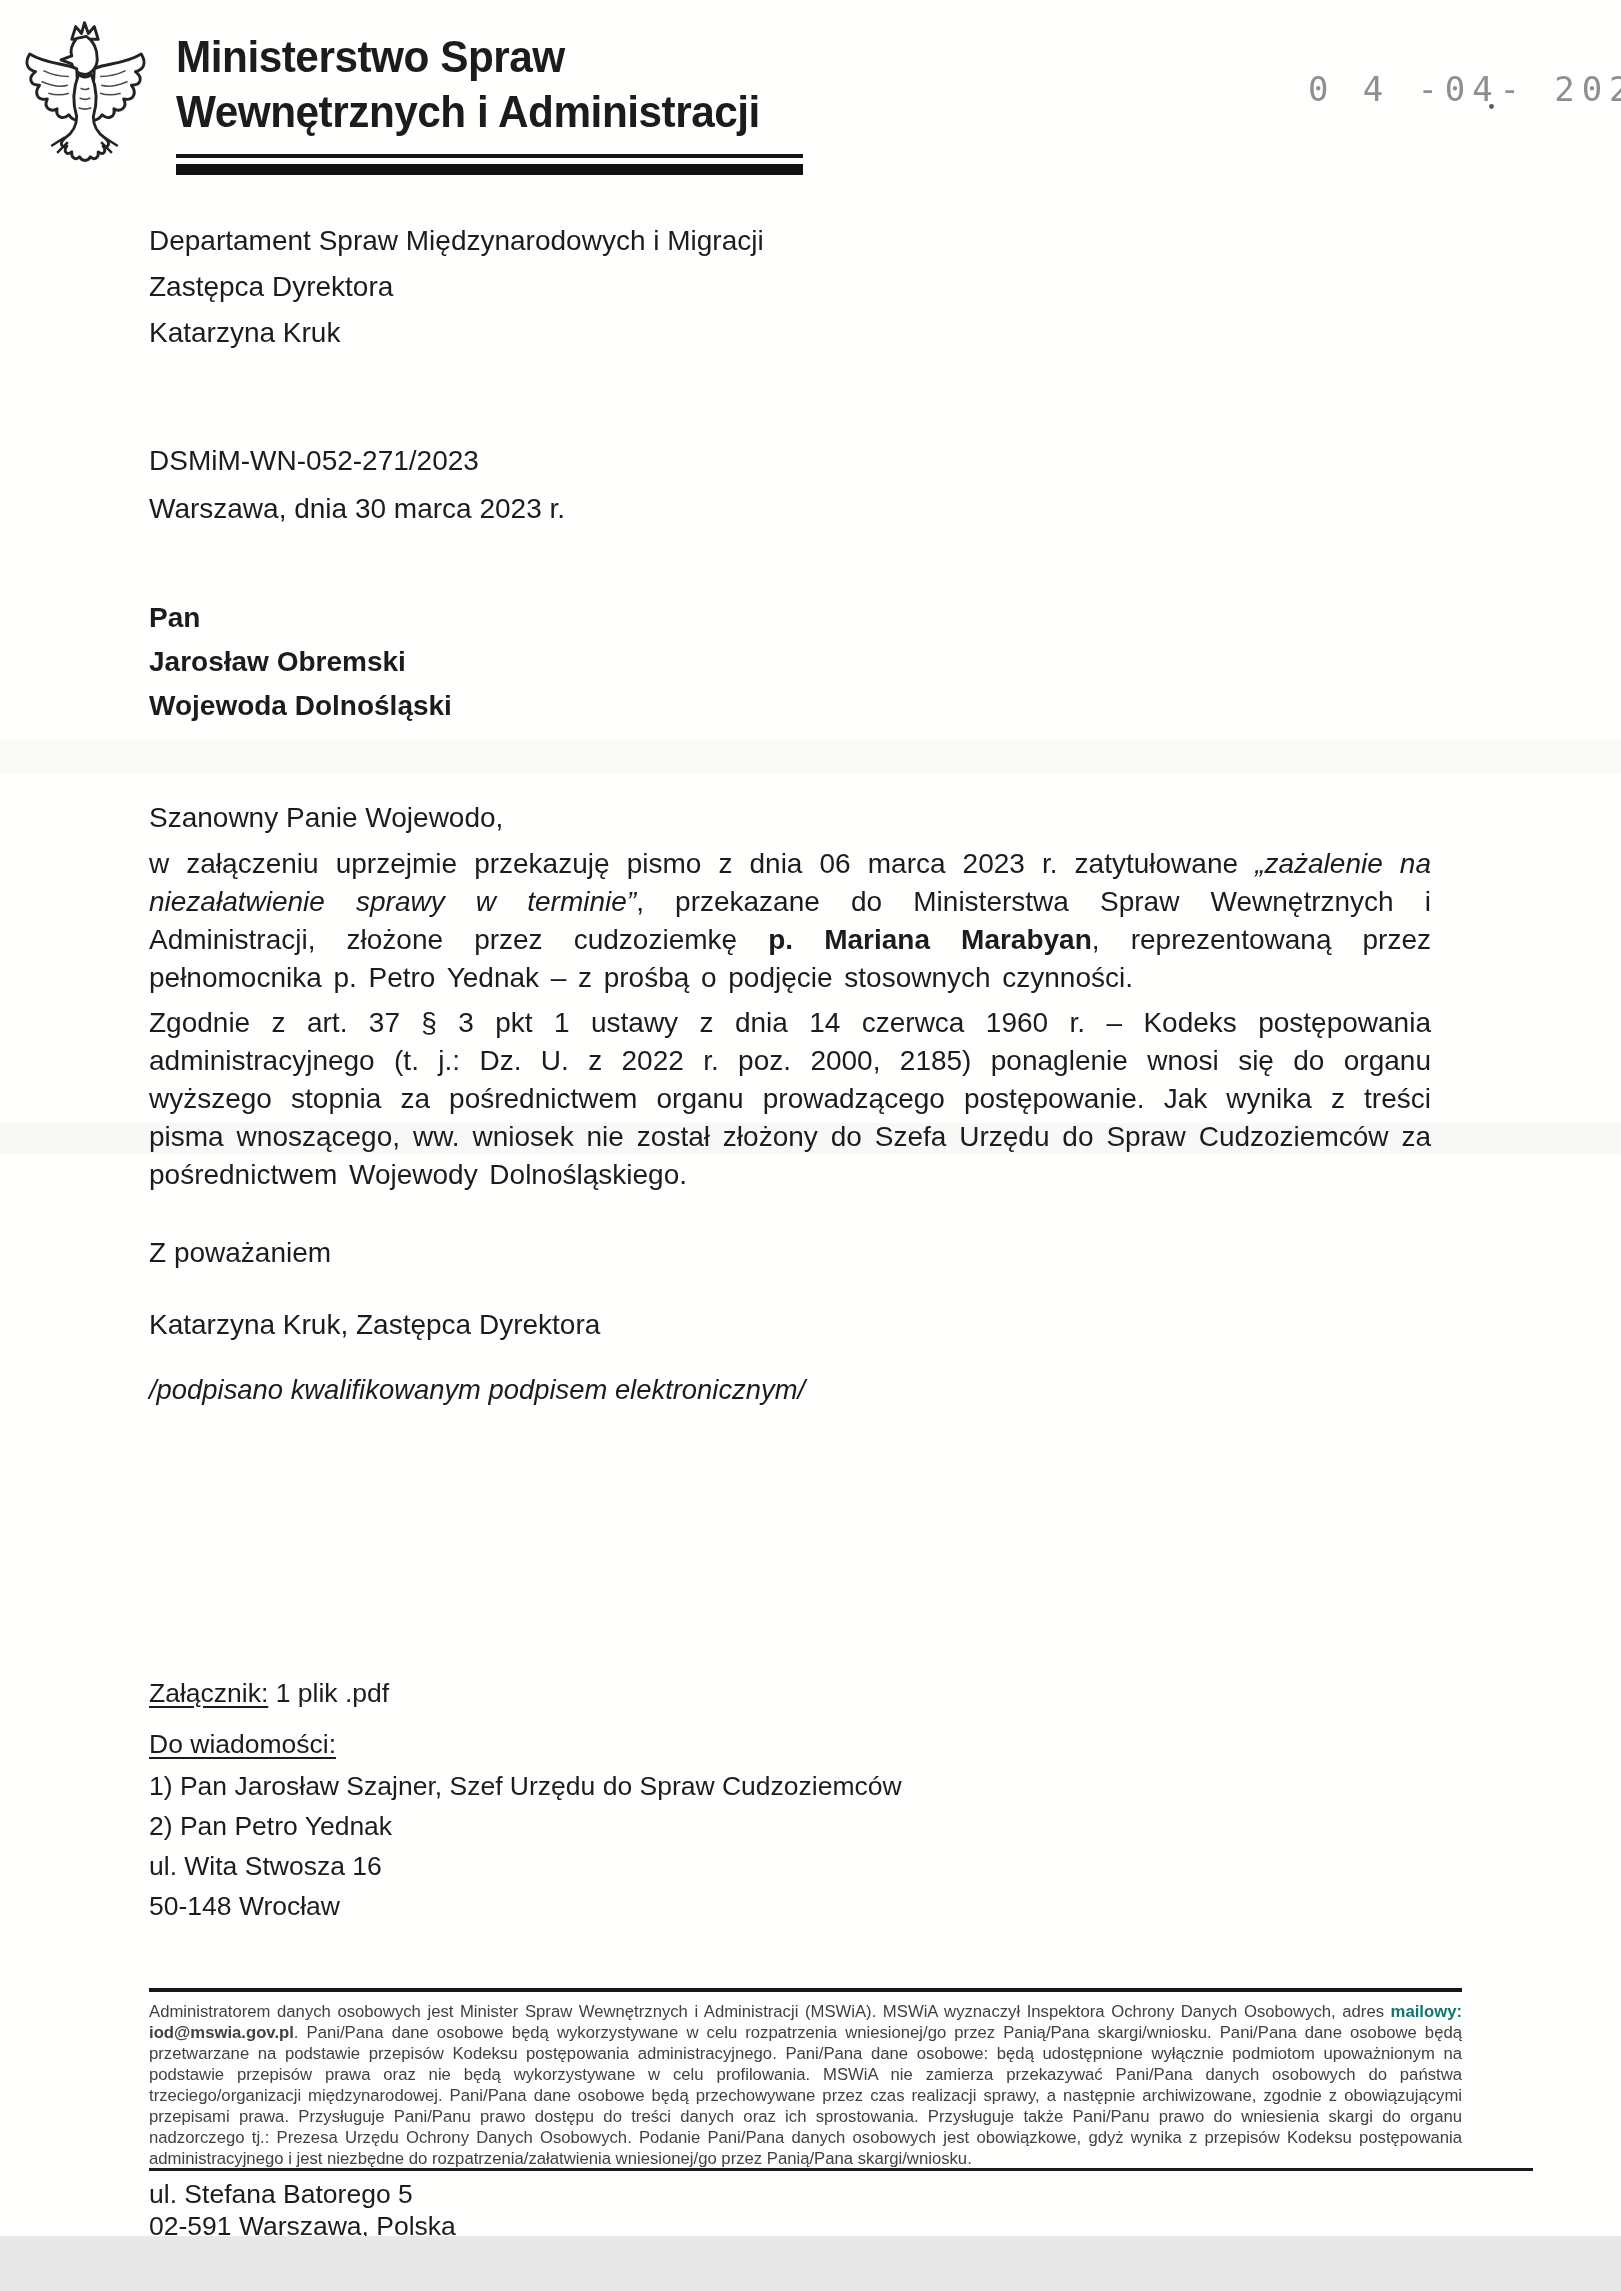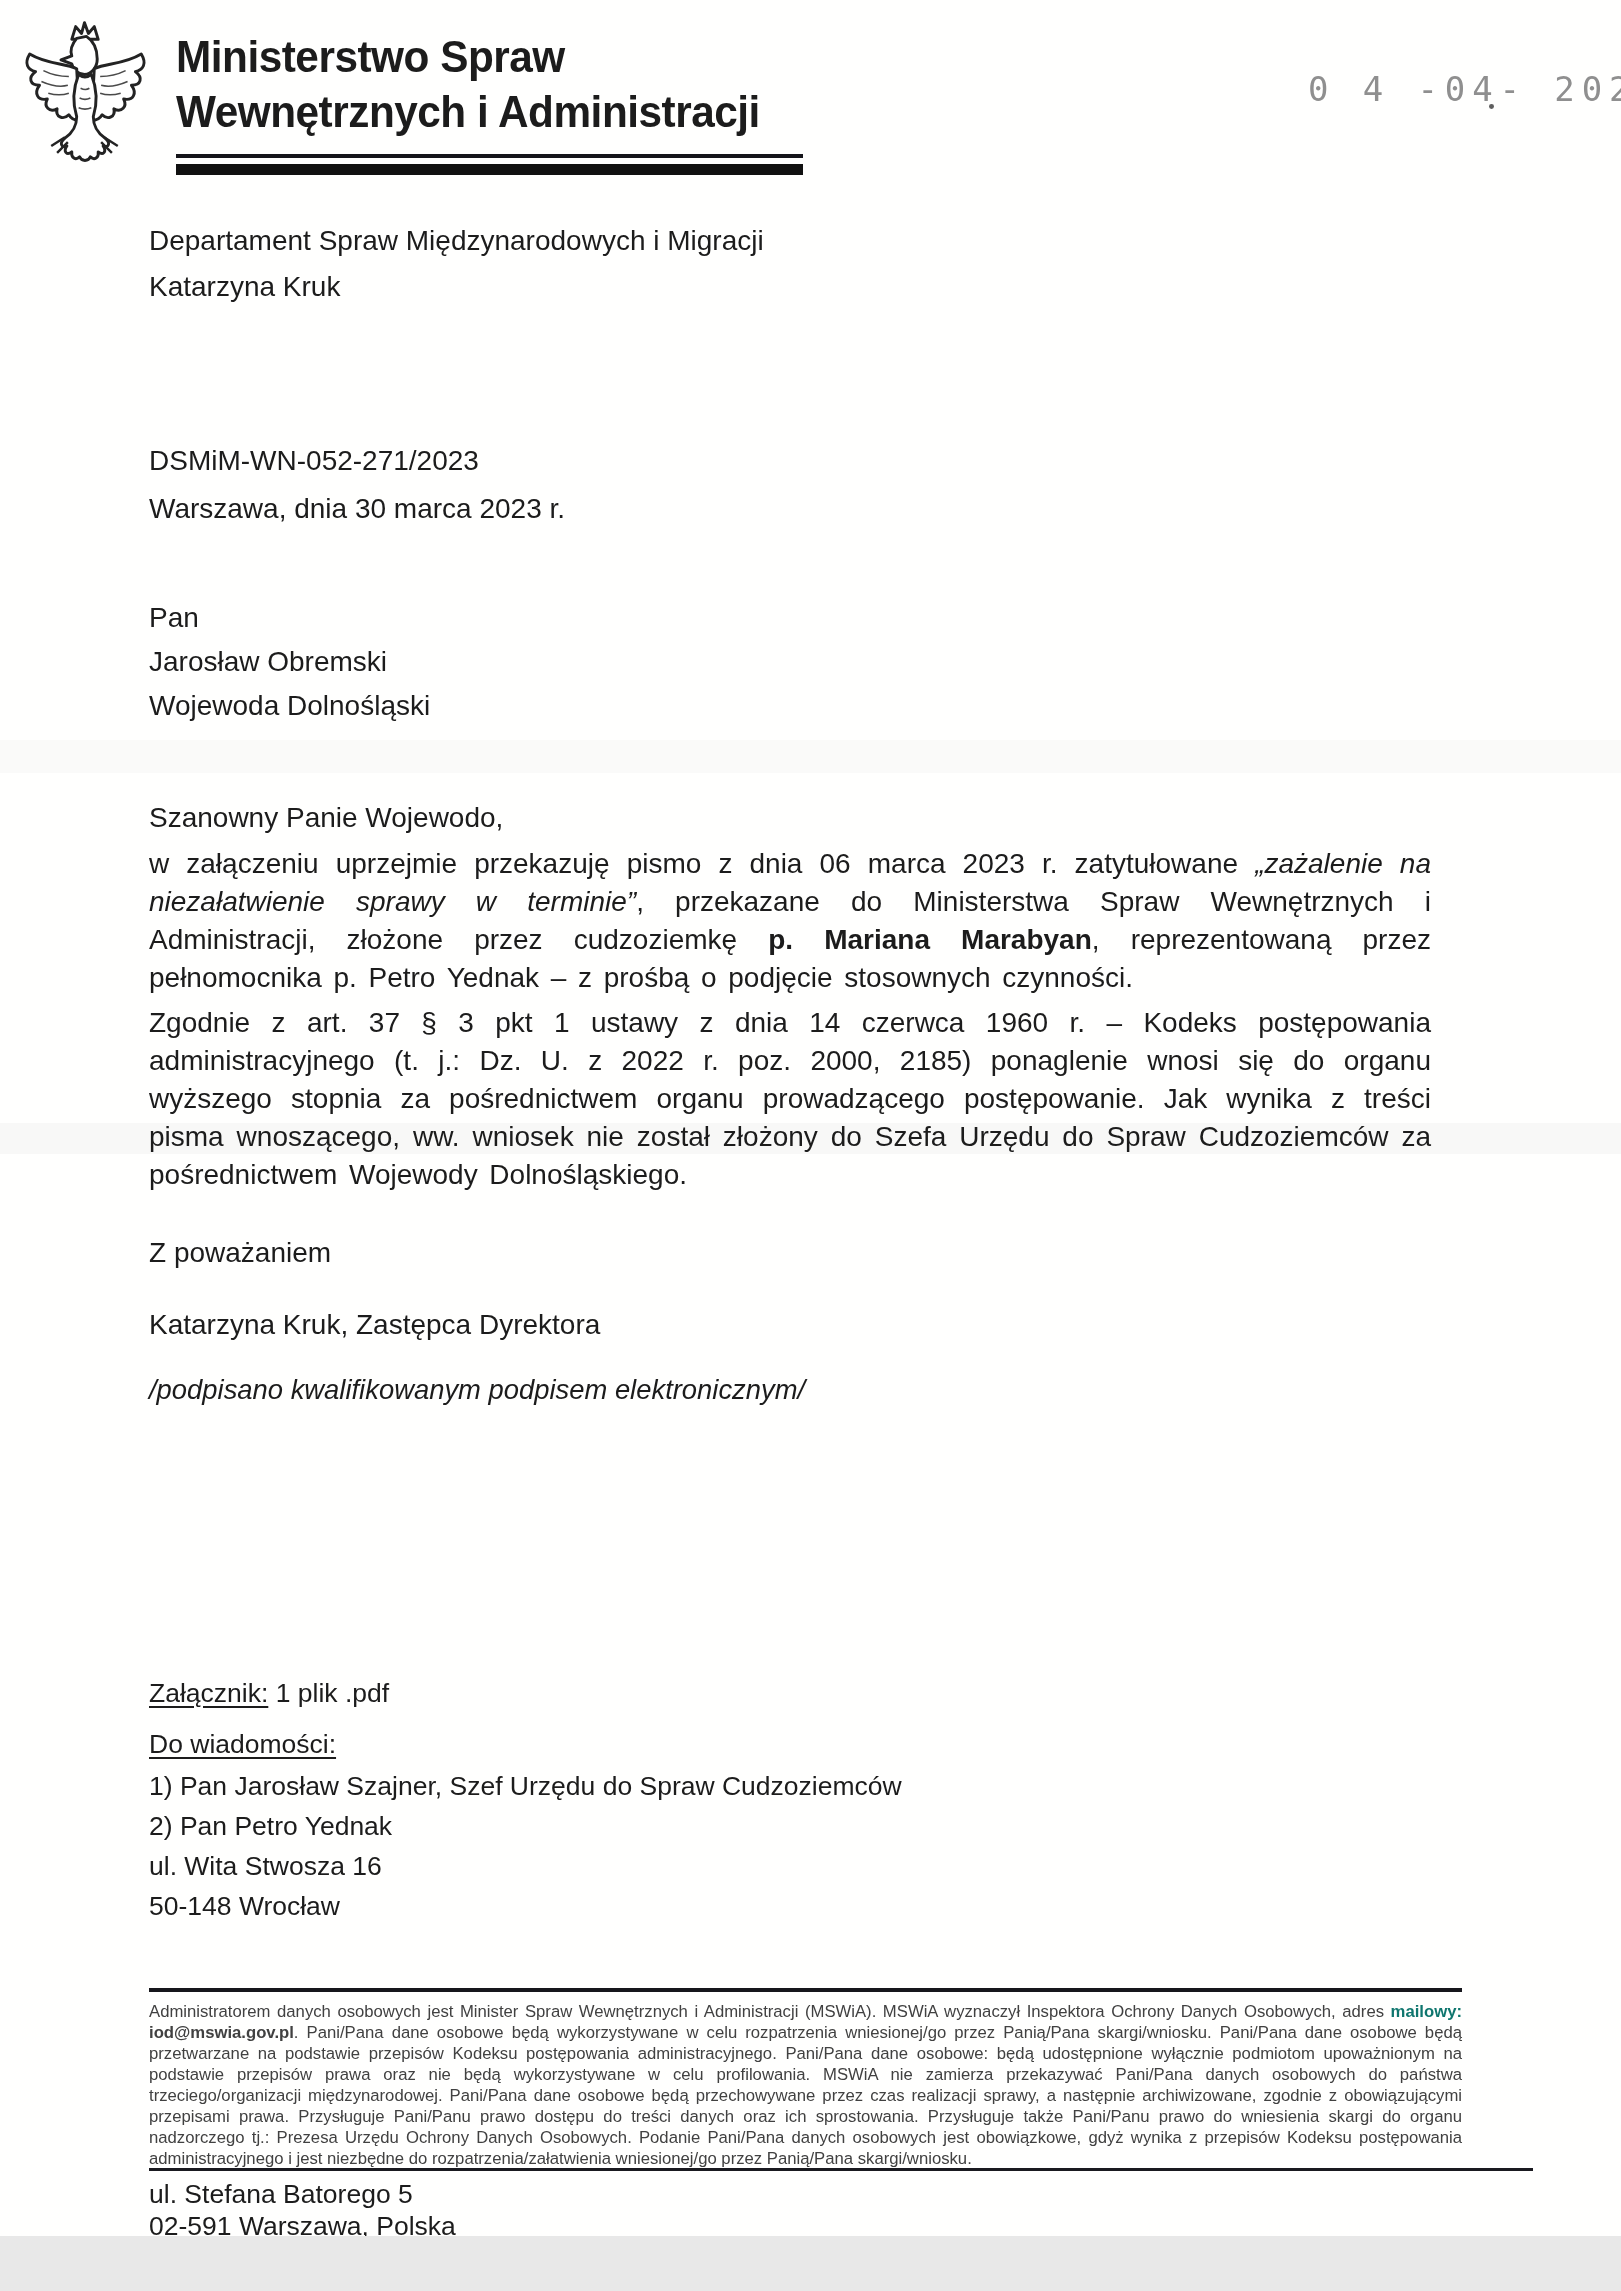--- a/index.html
+++ b/index.html
@@ -36,21 +36,21 @@
   .date-stamp{
     position:absolute;left:1308px;top:69px;
     font-family:"DejaVu Sans Mono","Liberation Mono",monospace;
     font-size:34px;color:#8f8f8f;letter-spacing:6.9px;white-space:nowrap;
   }
   .stamp-dot{position:absolute;left:1489px;top:104px;width:4.9px;height:4.9px;border-radius:50%;background:#5e5e5e;}
 
   
   .sender{position:absolute;left:149px;top:218px;font-size:28px;line-height:46px;}
   .reference{position:absolute;left:149px;top:437px;font-size:28px;line-height:48px;}
-  .recipient{position:absolute;left:149px;top:596px;font-size:28px;line-height:44px;font-weight:400;}
+  .recipient{position:absolute;left:149px;top:596px;font-size:28px;line-height:44px;font-weight:700;}
 
   .greeting{position:absolute;left:149px;top:802px;font-size:28px;}
 
   .para{
     position:absolute;left:149px;width:1282px;
     font-size:28px;line-height:38px;
     text-align:justify;word-spacing:0.14em;
   }
   .para1{top:845px;}
   .para2{top:1004px;}
@@ -117,20 +117,21 @@
   <div class="header-rules">
     <div class="rule-thin"></div>
     <div class="rule-thick"></div>
   </div>
 
   <div class="date-stamp">0 4 -04- 2023</div>
   <div class="stamp-dot"></div>
 
   <div class="sender">
     <div>Departament Spraw Międzynarodowych i Migracji</div>
+    <div>Zastępca Dyrektora</div>
     <div>Katarzyna Kruk</div>
   </div>
 
   <div class="reference">
     <div>DSMiM-WN-052-271/2023</div>
     <div>Warszawa, dnia 30 marca 2023 r.</div>
   </div>
 
   <div class="recipient">
     <div>Pan</div>

